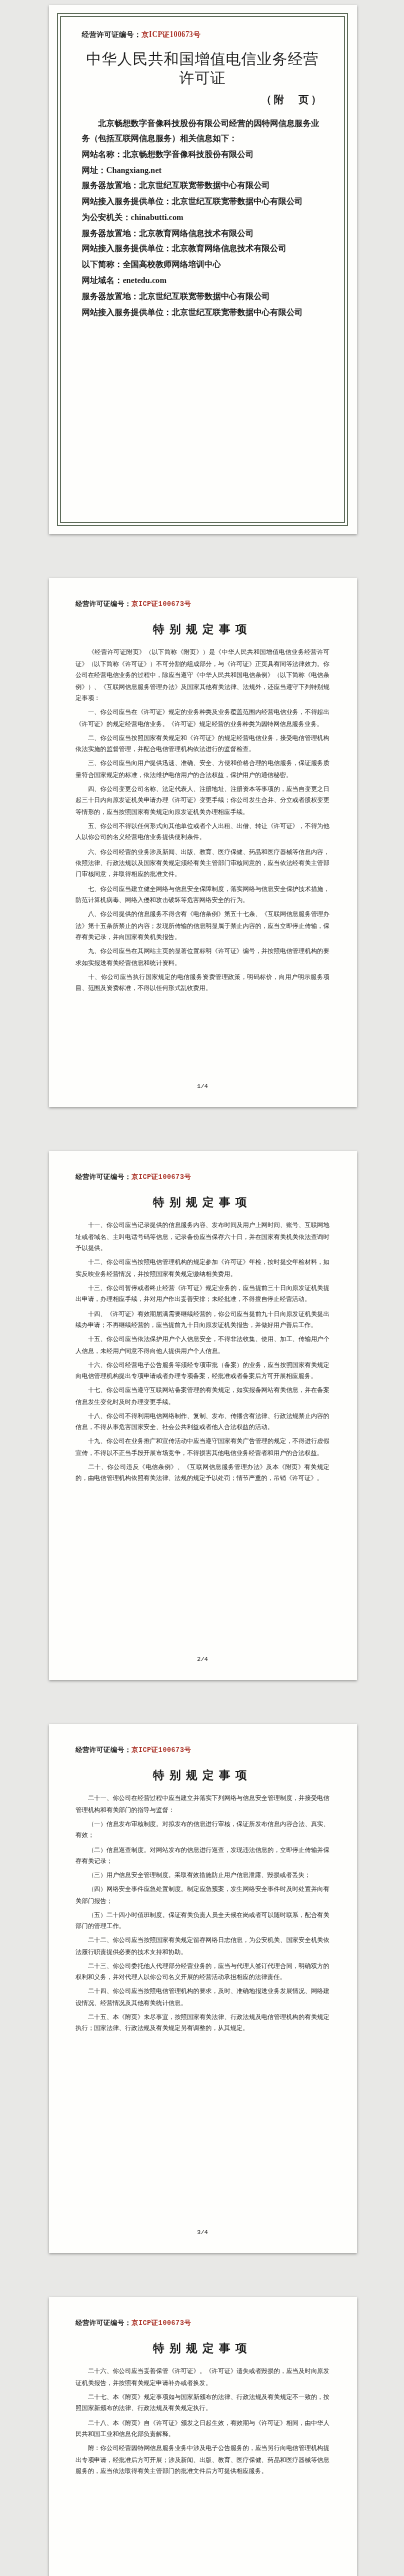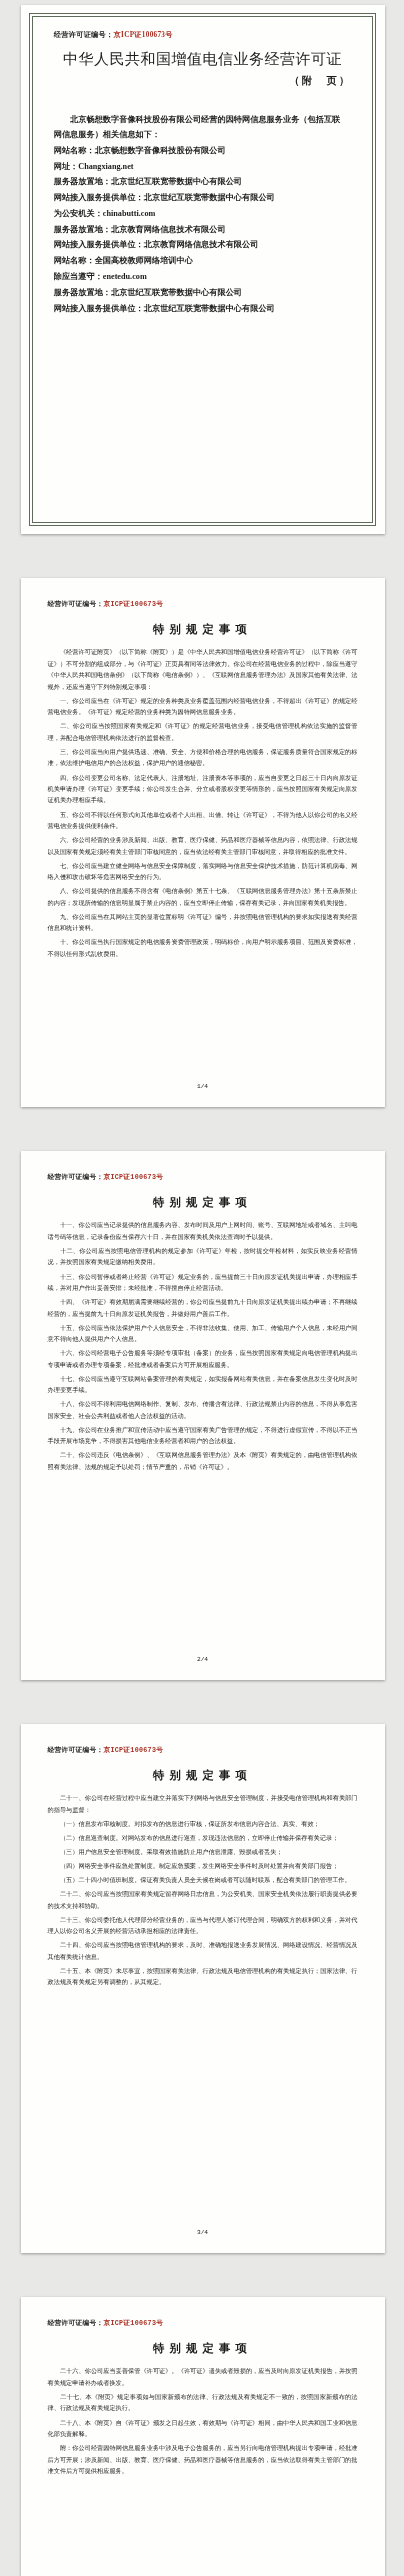--- a/index.html
+++ b/index.html
@@ -4,37 +4,37 @@
 <style>
   * { margin:0; padding:0; box-sizing:border-box; }
   html,body { background:#e8e8e6; }
   body {
     width:405px; height:2873px;
     font-family:"Liberation Serif","DejaVu Serif",serif;
     color:#1c1c1c;
   }
   .canvas { width:405px; height:2873px; padding-top:5.2px; overflow:hidden; }
   .page {
-    width:364px; height:529px;
+    width:308px; height:529px;
     margin:0 auto; position:relative;
     background:#fefefc;
     box-shadow:0 0.5px 2.6px rgba(0,0,0,.35);
     overflow:hidden;
   }
   .page + .page { margin-top:44px;font-family:Liberation Mono, monospace; }
 
   
   .cert-frame { position:absolute; inset:8.2px; border:1.5px solid #5d6b58; pointer-events:none; }
   .cert-frame-inner { position:absolute; inset:2.1px; border:0.5px solid #5d6b58; }
   .cert-content { position:absolute; inset:8.2px; padding:16.5px 25px 0 25px; }
   .cert-header { font-size:7.2px; font-weight:bold; letter-spacing:0.3px; }
   .lic-no { color:#a92f24; font-weight:bold; }
   .cert-title { font-size:15px; font-weight:normal; text-align:center; margin-top:10.3px; letter-spacing:0.5px; }
   .cert-subtitle { font-size:10.3px; font-weight:bold; text-align:right; margin-top:5.2px; letter-spacing:2.1px; }
-  .cert-body { margin-top:25px; font-size:8.2px; line-height:1.8; font-weight:600; max-width:292px; }
+  .cert-body { margin-top:10px; font-size:8.2px; line-height:1.8; font-weight:600; max-width:292px; }
   .cert-body .para { margin-bottom:1px; }
 
   
   .prov { padding:21.6px 27px 0 27px; }
   .page-header { font-size:6.7px; font-weight:bold; letter-spacing:0.3px; }
   .prov-title { text-align:center; font-size:11.3px; font-weight:bold; letter-spacing:5.2px; margin:13.4px 0 10.3px; }
   .prov-body { font-size:6.2px; line-height:1.85; text-align:justify; }
   .prov-body .para { margin-bottom:2.6px; }
   .page-no { position:absolute; bottom:17.5px; left:0; right:0; text-align:center; font-size:6.2px; color:#222; }
 </style>
@@ -56,22 +56,22 @@
       <div class="cert-body">
 
       <p class="para">　　北京畅想数字音像科技股份有限公司经营的因特网信息服务业务（包括互联网信息服务）相关信息如下：</p>
           <p class="para">网站名称：北京畅想数字音像科技股份有限公司</p>
           <p class="para">网址：Changxiang.net</p>
           <p class="para">服务器放置地：北京世纪互联宽带数据中心有限公司</p>
           <p class="para">网站接入服务提供单位：北京世纪互联宽带数据中心有限公司</p>
           <p class="para">为公安机关：chinabutti.com</p>
           <p class="para">服务器放置地：北京教育网络信息技术有限公司</p>
           <p class="para">网站接入服务提供单位：北京教育网络信息技术有限公司</p>
-          <p class="para">网站名称：全国高校教师网络培训中心</p>
-          <p class="para">除应当遵守：enetedu.com</p>
+          <p class="para">以下简称：全国高校教师网络培训中心</p>
+          <p class="para">网址域名：enetedu.com</p>
           <p class="para">服务器放置地：北京世纪互联宽带数据中心有限公司</p>
           <p class="para">网站接入服务提供单位：北京世纪互联宽带数据中心有限公司</p>
         </div>
     </div>
   </section>
 
   <section class="page prov">
     <div class="page-header">
       <span>经营许可证编号：</span><span class="lic-no">京ICP证100673号</span>
     </div>

